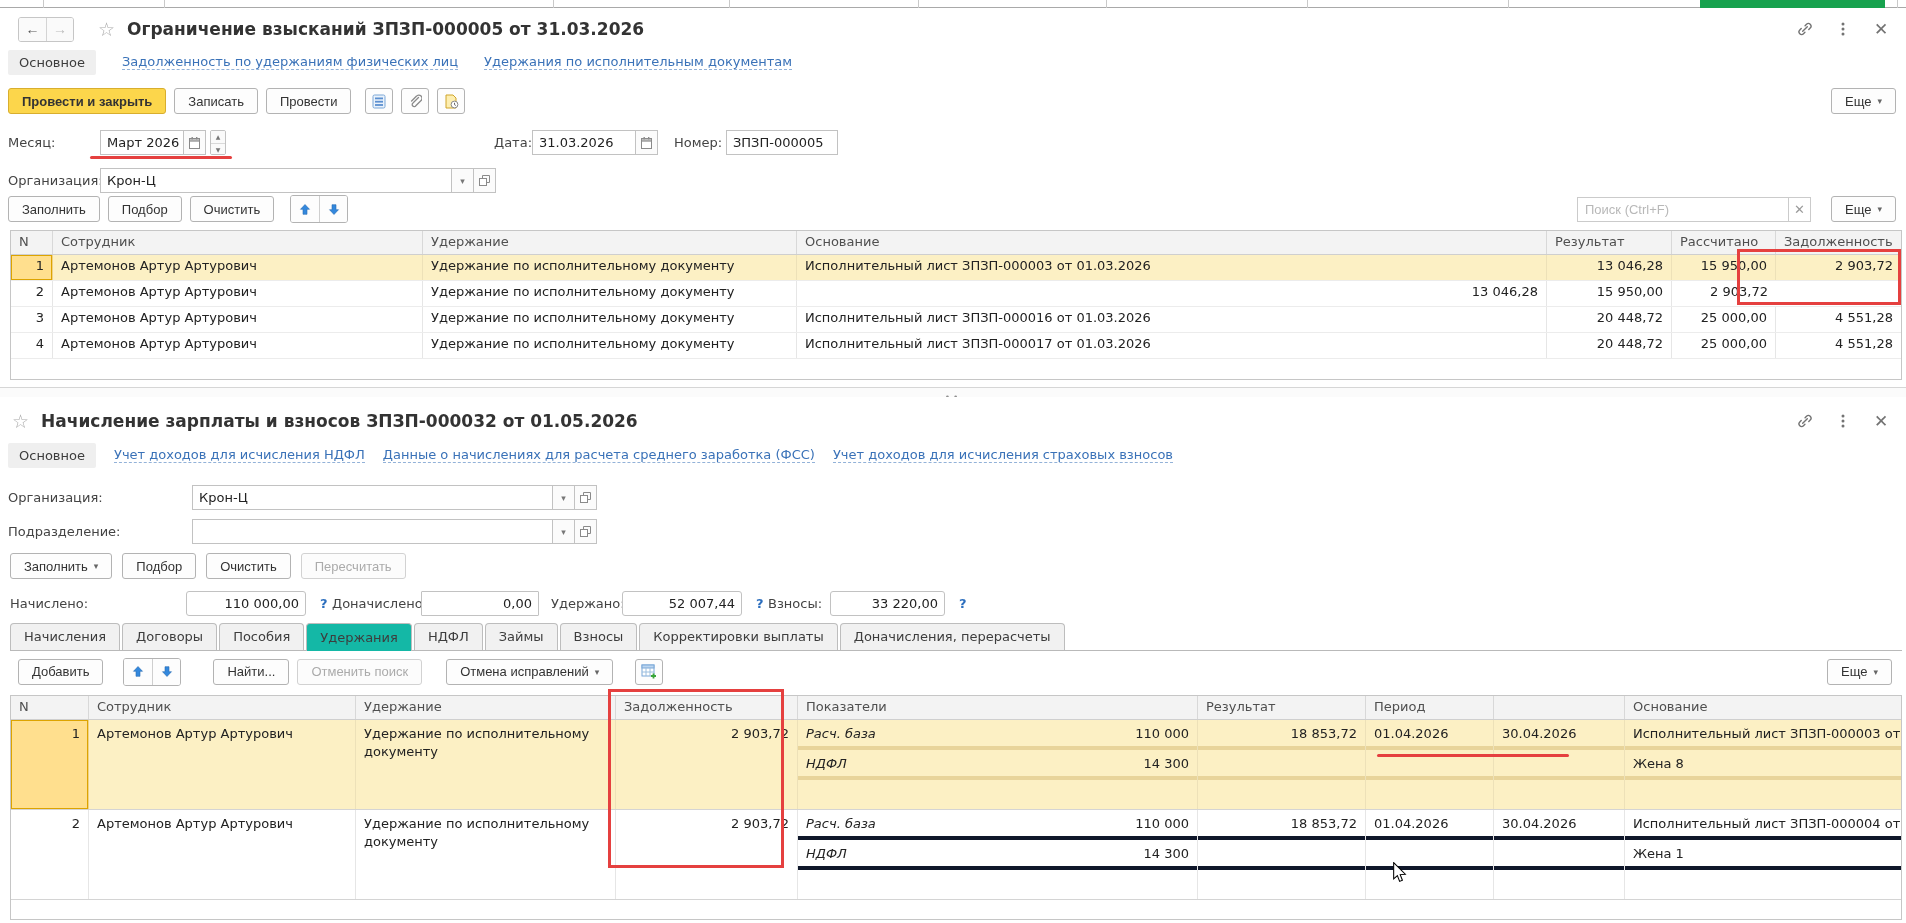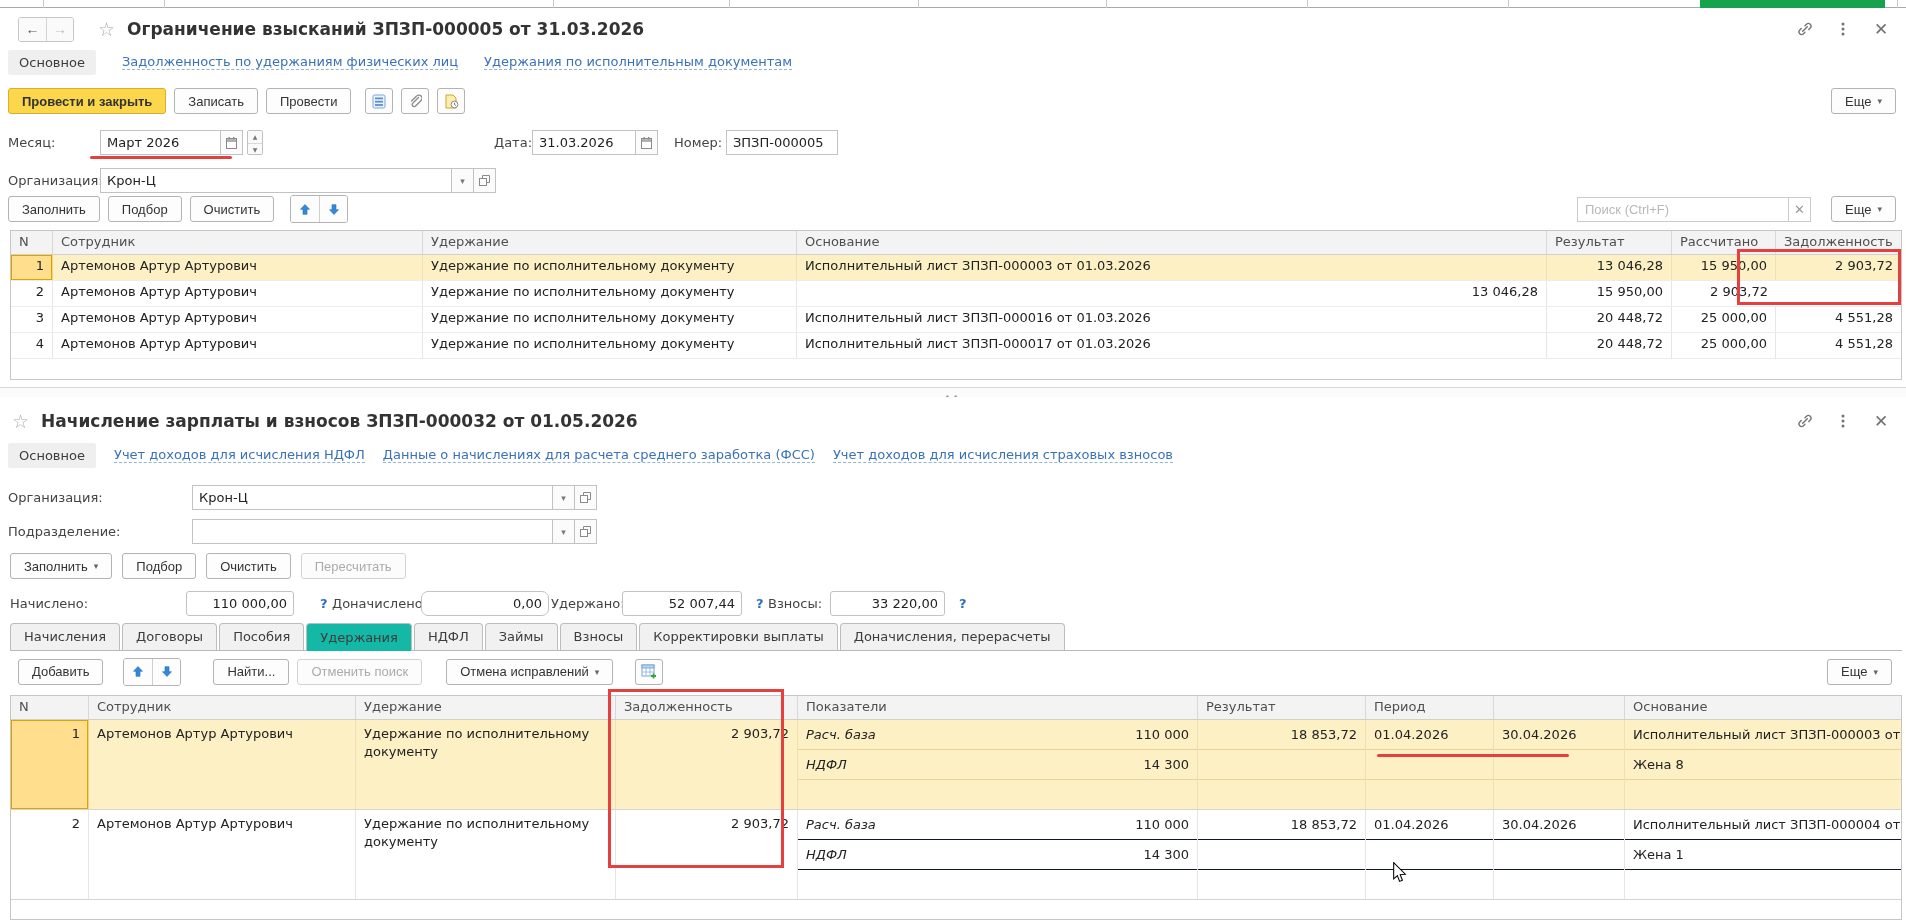--- a/index.html
+++ b/index.html
@@ -82,21 +82,21 @@
   .c.num{text-align:right}
   .trow.sel{background:var(--selrow)}
   .trow.sel .c{border-right-color:rgba(0,0,0,.06)}
   .trow.sel .cn{background:var(--selcell);box-shadow:inset 0 0 0 1px var(--selbord)}
   .cn{text-align:right}
 
   
   .t2 .trow{height:90px;border-bottom:1px solid #d4d4d4}
   .t2 .c.top{padding-top:5px;white-space:normal;line-height:18px}
   .t2 .c.sub{padding:0}
-  .t2 .l{height:30px;line-height:29px;padding:0 8px;border-bottom:1px solid #0f172a;display:flex;align-items:center;overflow:hidden;white-space:nowrap}
+  .t2 .l{height:30px;line-height:29px;padding:0 8px;border-bottom:4px solid #0f172a;display:flex;align-items:center;overflow:hidden;white-space:nowrap}
   .t2 .l:last-child{border-bottom:0}
   .t2 .l .iv{margin-left:auto;text-align:right}
   .t2 .l.r{justify-content:flex-end}
   .t2 .trow.sel .l{border-bottom-color:#e8d49a}
   .t2 .ital{font-style:italic}
 
   
   .tabs{position:absolute;left:10px;right:4px;height:28px;display:flex;align-items:center;border-bottom:1px solid #b9b9b9}
   .tab{height:27px;line-height:26px;padding:0 13px;background:#f1f1f1;border:1px solid #bdbdbd;border-bottom:0;
     border-radius:4px 4px 0 0;margin-right:2px;color:#3d3d3d;cursor:pointer;white-space:nowrap}
@@ -190,21 +190,21 @@
       </span>
       <button class="btn pushright">
           <span>Еще</span>
           <span class="caret">▾</span>
         </button>
     </div>
 
     <div class="frow" style="top:121px">
       <span class="lbl" style="left:8px">Месяц:</span>
       <div class="inpgrp" style="left:100px">
-        <div class="inp" style="width:121px">Март 2026</div>
+        <div class="inp" style="width:84px">Март 2026</div>
         <span class="addon">
           <svg width="11" height="12" viewBox="0 0 11 12">
               <rect x="0.5" y="1.5" width="10" height="10" fill="#fff" stroke="#8a8a8a"></rect>
               <rect x="0.5" y="1.5" width="10" height="2.6" fill="#bfbfbf" stroke="#8a8a8a"></rect>
               <rect x="2.5" y="0" width="1.4" height="2.4" fill="#8a8a8a"></rect>
               <rect x="7" y="0" width="1.4" height="2.4" fill="#8a8a8a"></rect>
             </svg>
         </span>
         <span class="spinner">
             <span>▲</span>
@@ -381,24 +381,24 @@
           <span>Заполнить</span>
           <span class="caret">▾</span>
         </button>
       <button class="btn">Подбор</button>
       <button class="btn">Очистить</button>
       <button class="btn disabled">Пересчитать</button>
     </div>
 
     <div class="frow" style="top:194px">
       <span class="lbl" style="left:10px">Начислено:</span>
-      <div class="inp num" style="position:absolute;left:186px;width:108px;border-radius:3px">110 000,00</div>
+      <div class="inp num" style="position:absolute;left:186px;width:120px;border-radius:3px">110 000,00</div>
       <span class="help" style="position:absolute;left:313px">?</span>
       <span class="lbl" style="left:332px">Доначислено:</span>
-      <div class="inp num" style="position:absolute;left:421px;width:128px;border-radius:7px">0,00</div>
+      <div class="inp num" style="position:absolute;left:421px;width:118px;border-radius:1px">0,00</div>
       <span class="lbl" style="left:551px">Удержано:</span>
       <div class="inp num" style="position:absolute;left:622px;width:120px;border-radius:3px">52 007,44</div>
       <span class="help" style="position:absolute;left:749px">?</span>
       <span class="lbl" style="left:768px">Взносы:</span>
       <div class="inp num" style="position:absolute;left:830px;width:115px;border-radius:3px">33 220,00</div>
       <span class="help" style="position:absolute;left:952px">?</span>
     </div>
 
     <div class="tabs" style="top:226px">
       <span class="tab">Начисления</span>

